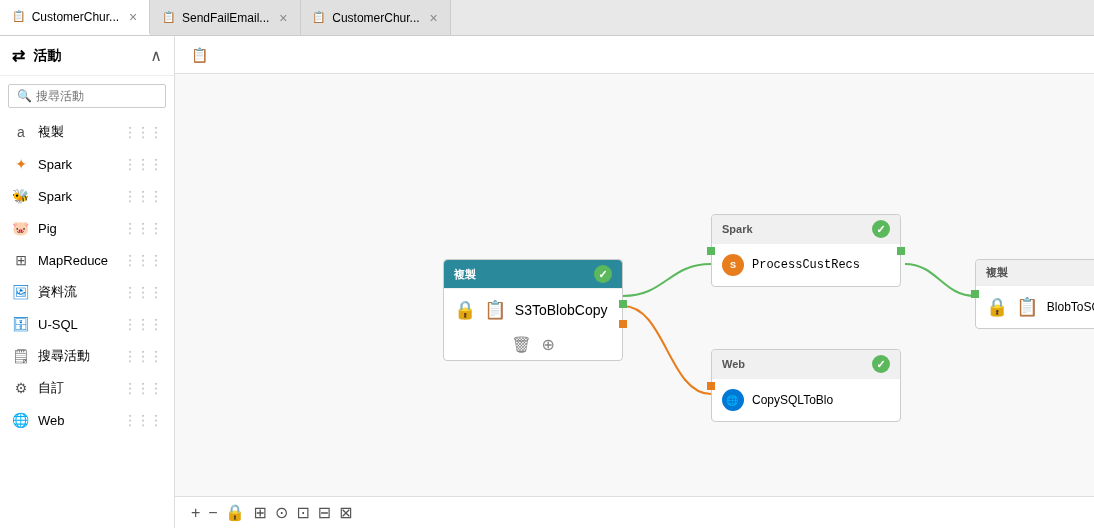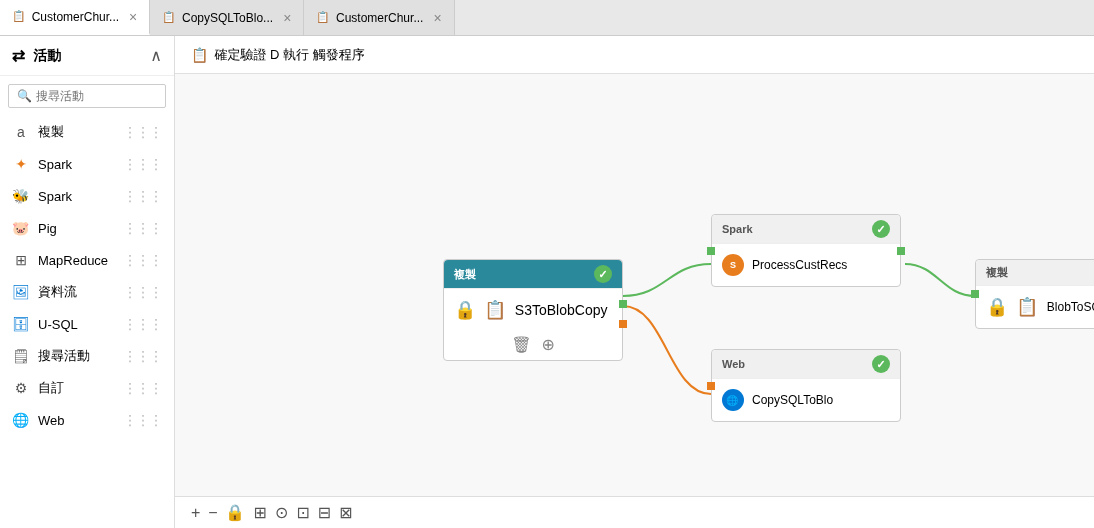--- a/index.html
+++ b/index.html
@@ -240,21 +240,21 @@
 <body>
 
 <div class="tab-bar">
   <div class="tab active">
     <span class="tab-icon">📋</span>
     <span>CustomerChur...</span>
     <span class="tab-close">×</span>
   </div>
   <div class="tab">
     <span class="tab-icon">📋</span>
-    <span>CopySQLToBlo...</span>
+    <span>SendFailEmail...</span>
     <span class="tab-close">×</span>
   </div>
   <div class="tab">
     <span class="tab-icon">📋</span>
     <span>CustomerChur...</span>
     <span class="tab-close">×</span>
   </div>
 </div>
 
 <div class="main-layout">
@@ -341,21 +341,20 @@
         <span>Web</span>
       </div>
       <span class="drag-handle">⋮⋮⋮</span>
     </div>
   </div>
 
   <div class="canvas-area">
 
     <div class="breadcrumb">
       <span class="breadcrumb-icon">📋</span>
-      <span>確定驗證 D 執行 觸發程序</span>
     </div>
 
     <div class="pipeline-canvas" style="position:relative;">
 
       <svg class="connectors-svg">
 
         <path d="M 448 222 C 490 222 494 190 536 190" stroke="#5cb85c" stroke-width="2" fill="none"></path>
 
         <path d="M 448 232 C 490 232 494 320 536 320" stroke="#e87d1e" stroke-width="2" fill="none"></path>
 
@@ -382,21 +381,21 @@
         <div style="position:absolute; right:-5px; top:60%; width:8px; height:8px; background:#e87d1e; border:1px solid #e87d1e;"></div>
       </div>
 
       <div class="node" style="left:536px; top:140px; width:190px;">
         <div class="node-header gray">
           <span>Spark</span>
           <div class="status-check">✓</div>
         </div>
         <div class="node-body">
           <div class="spark-logo">S</div>
-          <span style="font-size:12px;">ProcessCustRecs</span>
+          <span style="font-size:12px;font-family:Liberation Mono, monospace;">ProcessCustRecs</span>
         </div>
         <div style="position:absolute; left:-5px; top:50%; transform:translateY(-50%); width:8px; height:8px; background:#5cb85c;"></div>
         <div style="position:absolute; right:-5px; top:50%; transform:translateY(-50%); width:8px; height:8px; background:#5cb85c;"></div>
       </div>
 
       <div class="node" style="left:536px; top:275px; width:190px;">
         <div class="node-header gray">
           <span>Web</span>
           <div class="status-check">✓</div>
         </div>

